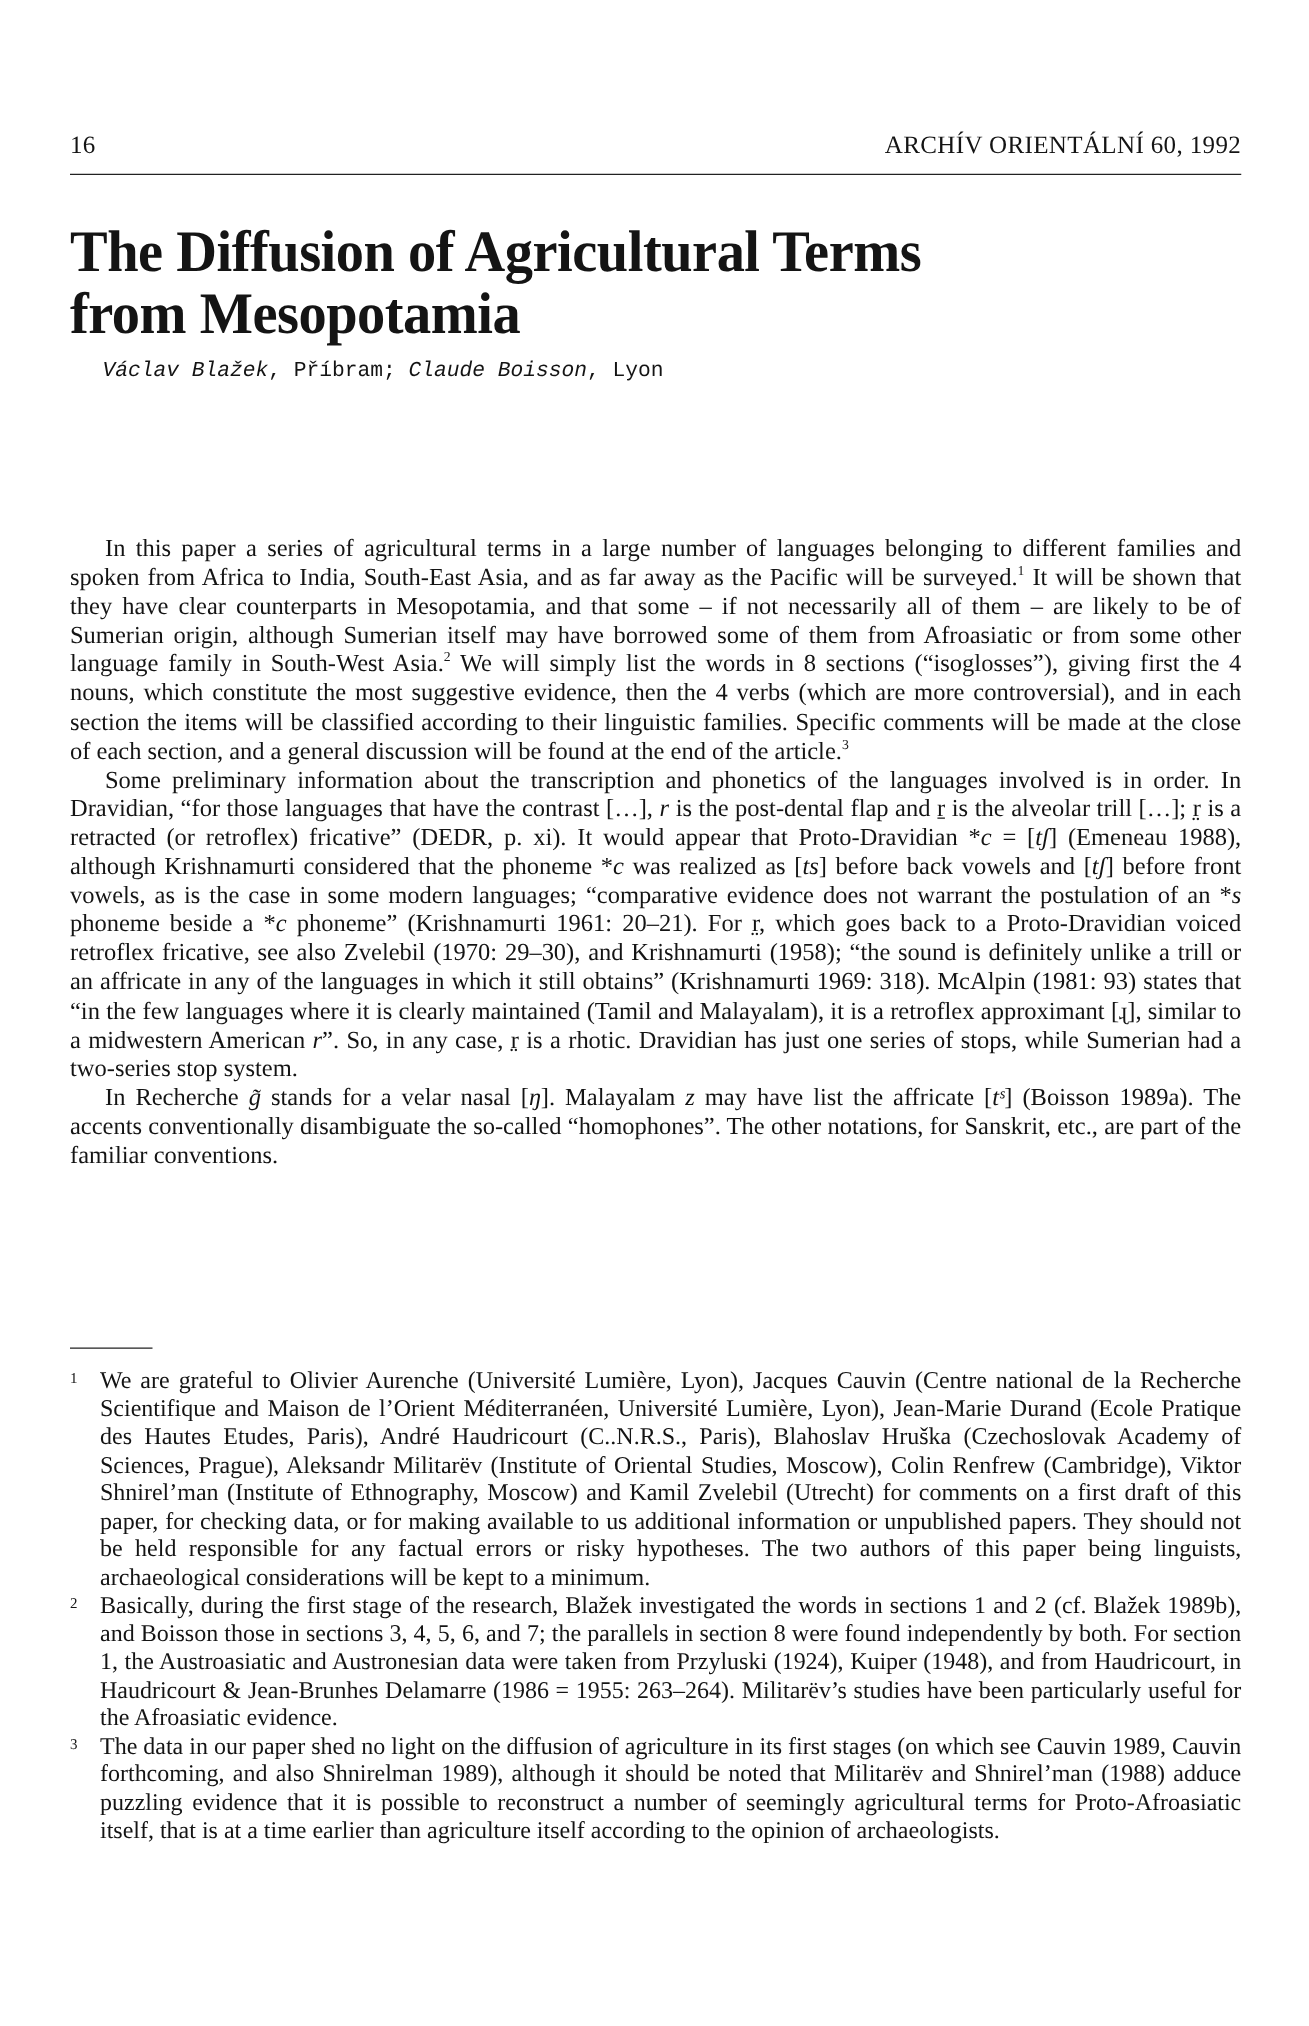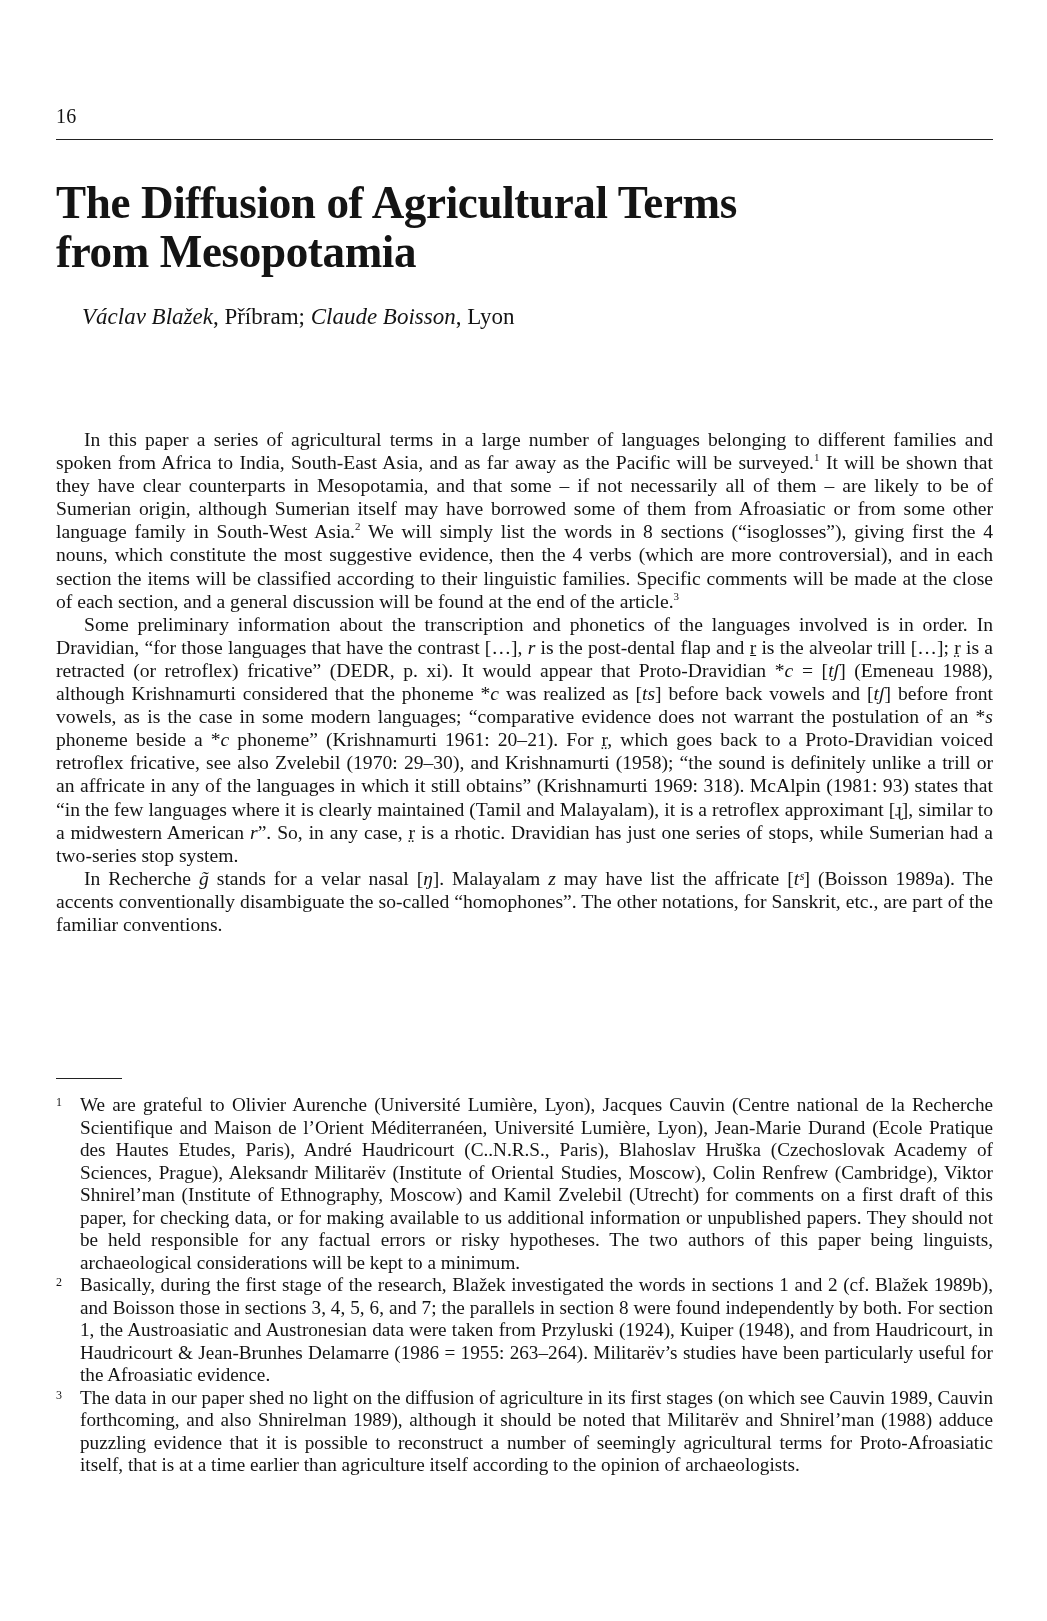--- a/index.html
+++ b/index.html
@@ -18,21 +18,21 @@
     .head-rule {
       position: absolute; top: 139px; left: 0; width: 937px; height: 0;
       border-top: 1.5px solid #222;
     }
     .title {
       position: absolute; top: 178px; left: 0; width: 937px;
       font-size: 47px; font-weight: bold; line-height: 49px;
       letter-spacing: -0.4px; transform: scaleX(0.96); transform-origin: left;
     }
     .authors {
-      position: absolute; top: 304px; left: 26px; font-size: 23px;
+      position: absolute; top: 288px; left: 26px; font-size: 17px; font-family: Liberation Mono, monospace;
     }
     .authors i { font-style: italic; }
     .body-text {
       position: absolute; top: 428px; left: 0; width: 937px;
       font-size: 19.6px; line-height: 23.1px; text-align: justify;
     }
     .body-text p { margin: 0; text-indent: 28px; }
     sup { font-size: 11px; vertical-align: 8px; line-height: 0; }
     .fn-rule {
       position: absolute; top: 1078px; left: 0; width: 66px; height: 0;
@@ -48,20 +48,21 @@
     }
     i { font-style: italic; }
   </style>
 </head>
 <body>
 
 <div class="page">
 
   <div class="running-head">
     <span class="pno">16</span>
+    <span class="journal">ARCHÍV ORIENTÁLNÍ 60, 1992</span>
   </div>
   <div class="head-rule"></div>
 
   <h1 class="title" style="margin:0;">
     <span>The Diffusion of Agricultural Terms</span><br>
     <span>from Mesopotamia</span>
   </h1>
 
   <div class="authors">
     <i>Václav Blažek</i><span>, </span><span>Příbram</span><span>; </span><i>Claude Boisson</i><span>, </span><span>Lyon</span>

